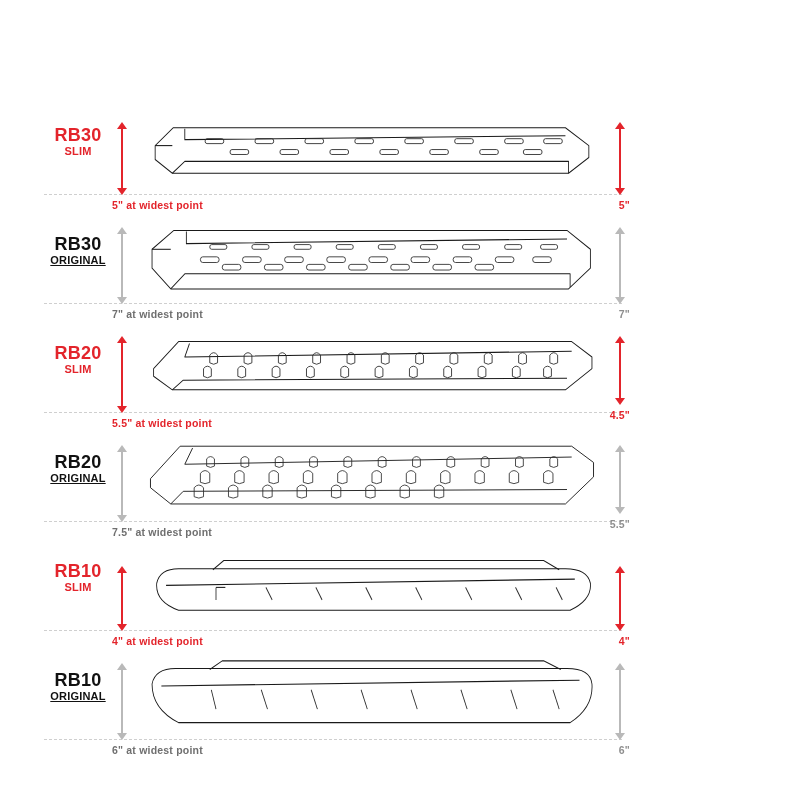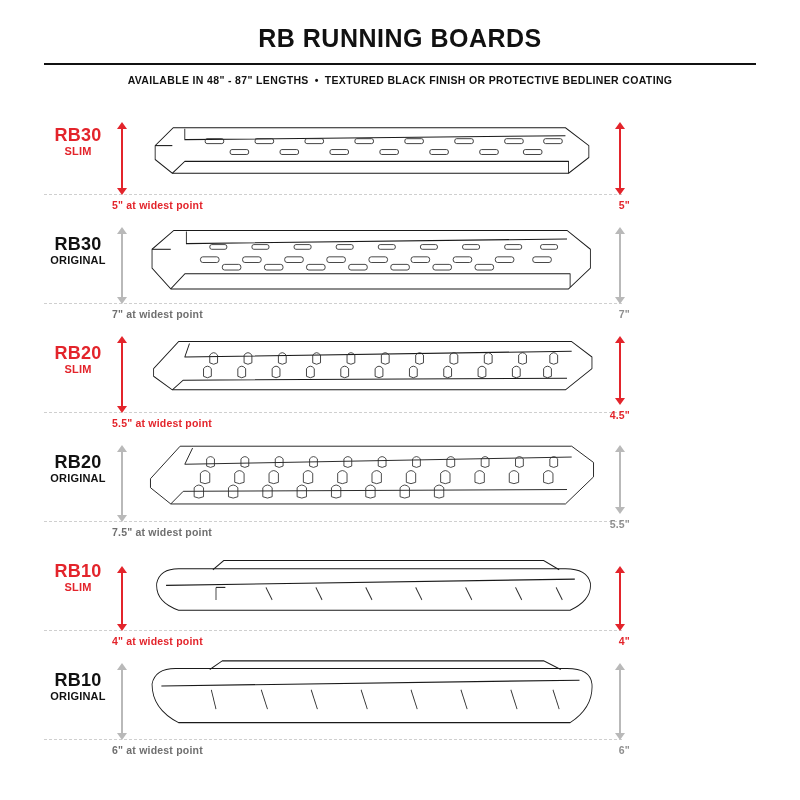--- a/index.html
+++ b/index.html
@@ -90,21 +90,21 @@
   }
   .row-label .variant {
     font-size: 11px;
     font-weight: bold;
     line-height: 1.25;
     letter-spacing: 0.2px;
   }
   .row.red .row-label .model { color: #e3242b; }
   .row.red .row-label .variant { color: #e3242b; }
   .row.dark .row-label .model { color: #111111; }
-  .row.dark .row-label .variant { color: #111111; }
+  .row.dark .row-label .variant { color: #111111; text-decoration: underline; }
 
   
   .dim {
     position: absolute;
     width: 12px;
   }
   .dim .line {
     position: absolute;
     left: 5px;
     top: 6px;
@@ -155,27 +155,20 @@
     display: block;
     width: 100%;
     height: 100%;
   }
 </style>
 </head>
 <body>
 
 <div class="page">
 
-  <div class="header">
-    <h1 class="title">RB RUNNING BOARDS</h1>
-    <div class="title-rule"></div>
-    <div class="subtitle">
-      <span>AVAILABLE IN 48" - 87" LENGTHS</span><span class="dot">•</span><span>TEXTURED BLACK FINISH OR PROTECTIVE BEDLINER COATING</span>
-    </div>
-  </div>
 
   <div class="rows">
 
     <div class="row red">
       <div class="baseline"></div>
 
       <div class="row-label">
         <div class="model">RB30</div>
         <div class="variant">SLIM</div>
       </div>

